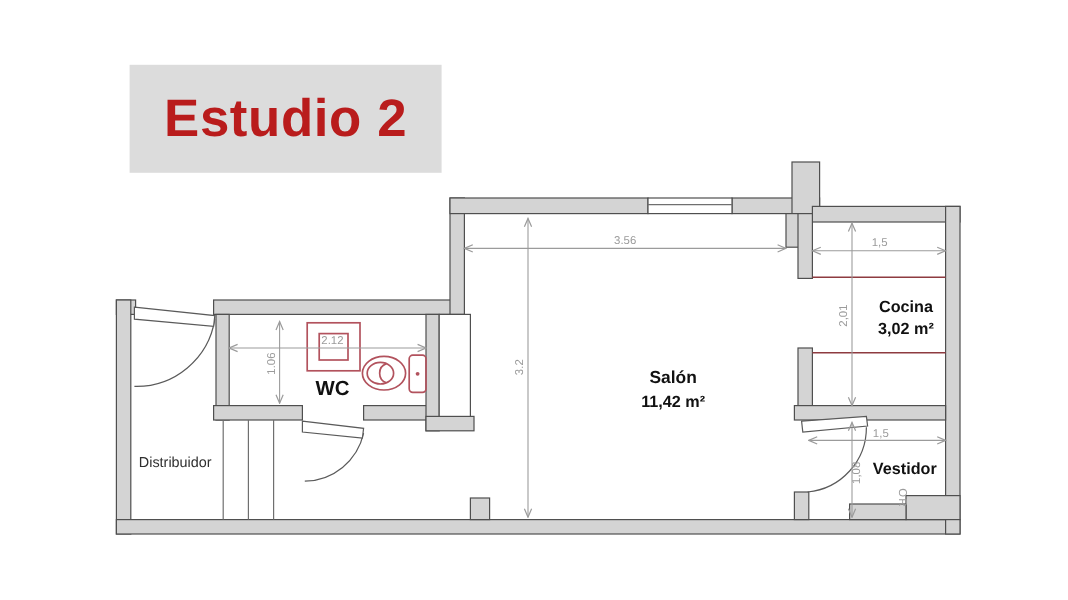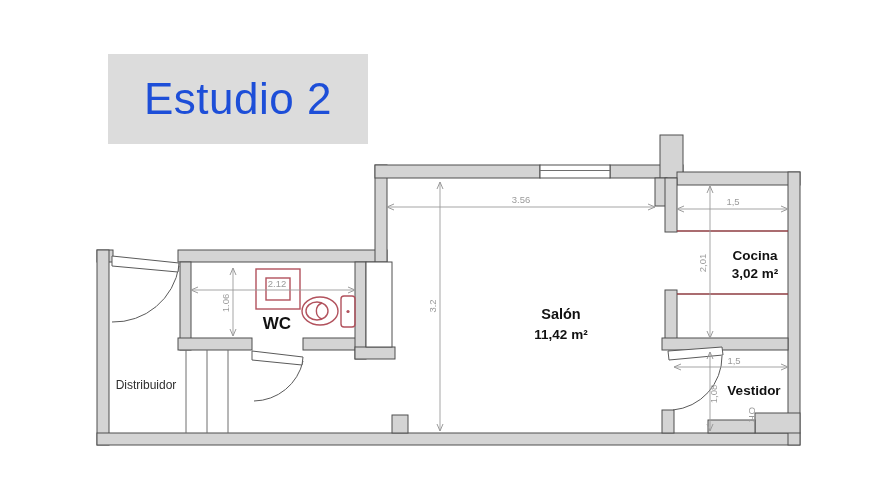--- a/index.html
+++ b/index.html
@@ -4,21 +4,21 @@
 <style>
   html,body { margin:0; padding:0; background:#ffffff; }
   .canvas {
     position:relative; width:890px; height:500px; background:#ffffff;
     font-family:"Liberation Sans", sans-serif; overflow:hidden;
   }
   .title-box {
     position:absolute; left:108px; top:54px; width:260px; height:90px;
     background:#dcdcdc; display:flex; align-items:center; justify-content:center;
   }
-  .title-box span { font-weight:normal; font-size:44px; color:#1d4ed8; letter-spacing:.5px; }
+  .title-box span { font-weight:bold; font-size:44px; color:#b91c1c; letter-spacing:.5px; }
   svg.plan { position:absolute; left:0; top:0; }
   .wall   { fill:#d4d4d4; stroke:#4f4f4f; stroke-width:1; }
   .white-box { fill:#ffffff; stroke:#4f4f4f; stroke-width:1; }
   .thin   { stroke:#6f6f6f; stroke-width:1; }
   .door-leaf { fill:#ffffff; stroke:#5a5a5a; stroke-width:1; }
   .door-arc  { fill:none; stroke:#5a5a5a; stroke-width:1; }
   .dim-line  { fill:none; stroke:#9b9b9b; stroke-width:0.9; }
   .dim-text  { fill:#9b9b9b; font-size:9.5px; }
   .room-label { fill:#111111; font-weight:bold; }
   .room-label-light { fill:#2f2f2f; font-size:12px; }

